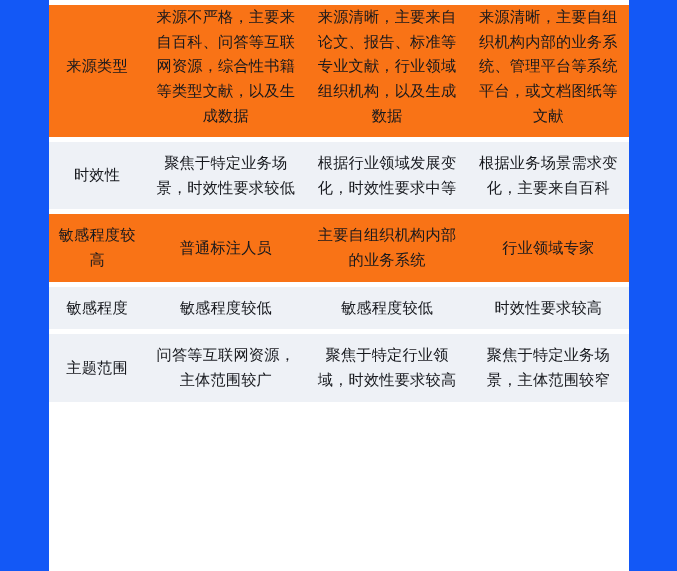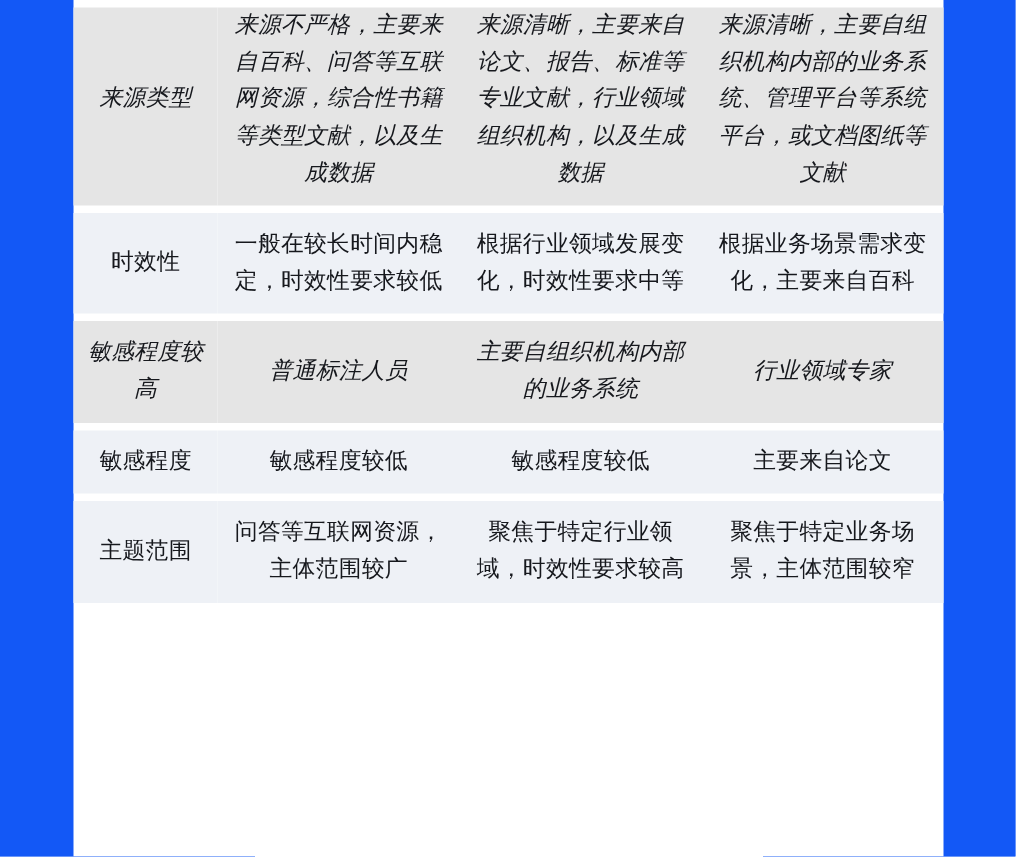--- a/index.html
+++ b/index.html
@@ -51,21 +51,21 @@
   td.rowhead {
     width: 96px;
     font-size: 15.2px;
     color: #16181d;
   }
   td.c1 { width: 161px; }
   td.c2 { width: 161px; }
   td.c3 { width: 161px; }
 
   
-  tr.r-even td { background: #e5e5e5; font-style: italic; }
+  tr.r-even td { background: #f97316; }
   tr.r-odd  td { background: #eef1f6; }
 
   
   tr.first td {
     padding-top: 0;
   }
 </style>
 </head>
 <body>
 
@@ -74,35 +74,35 @@
     <table class="cmp">
       <tbody>
         <tr class="r-even first">
           <td class="rowhead">来源类型</td>
           <td class="c1">来源不严格，主要来自百科、问答等互联网资源，综合性书籍等类型文献，以及生成数据</td>
           <td class="c2">来源清晰，主要来自论文、报告、标准等专业文献，行业领域组织机构，以及生成数据</td>
           <td class="c3">来源清晰，主要自组织机构内部的业务系统、管理平台等系统平台，或文档图纸等文献</td>
         </tr>
         <tr class="r-odd">
           <td class="rowhead">时效性</td>
-          <td class="c1">一般在较长时间内稳定，时效性要求较低</td>
+          <td class="c1">聚焦于特定业务场景，时效性要求较低</td>
           <td class="c2">根据行业领域发展变化，时效性要求中等</td>
           <td class="c3">根据业务场景需求变化，主要来自百科</td>
         </tr>
         <tr class="r-even">
           <td class="rowhead">敏感程度较高</td>
           <td class="c1">普通标注人员</td>
           <td class="c2">主要自组织机构内部的业务系统</td>
           <td class="c3">行业领域专家</td>
         </tr>
         <tr class="r-odd">
           <td class="rowhead">敏感程度</td>
           <td class="c1">敏感程度较低</td>
           <td class="c2">敏感程度较低</td>
-          <td class="c3">主要来自论文</td>
+          <td class="c3">时效性要求较高</td>
         </tr>
         <tr class="r-odd">
           <td class="rowhead">主题范围</td>
           <td class="c1">问答等互联网资源，主体范围较广</td>
           <td class="c2">聚焦于特定行业领域，时效性要求较高</td>
           <td class="c3">聚焦于特定业务场景，主体范围较窄</td>
         </tr>
       </tbody>
     </table>
   </div>

